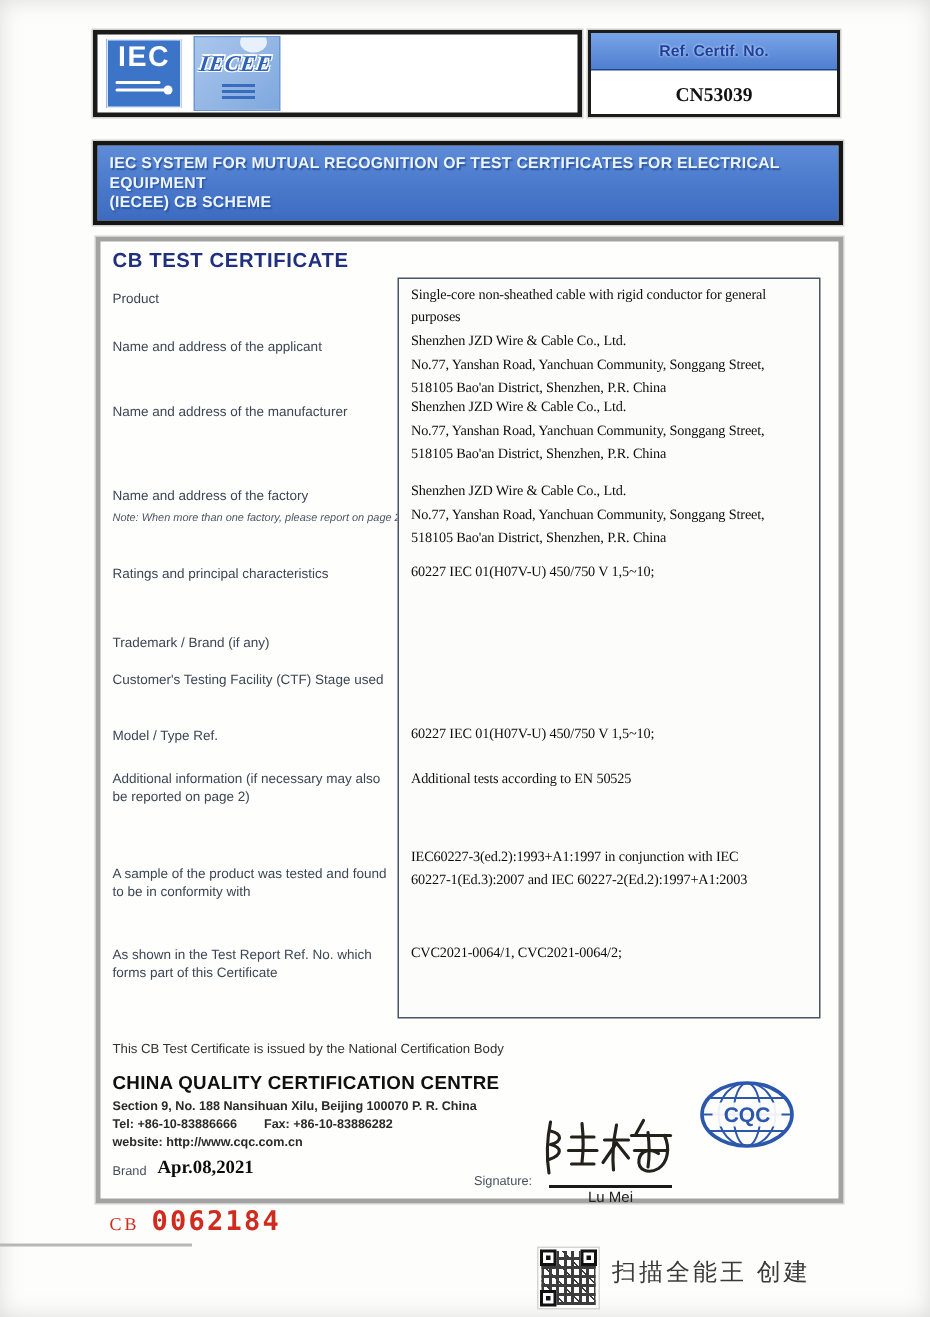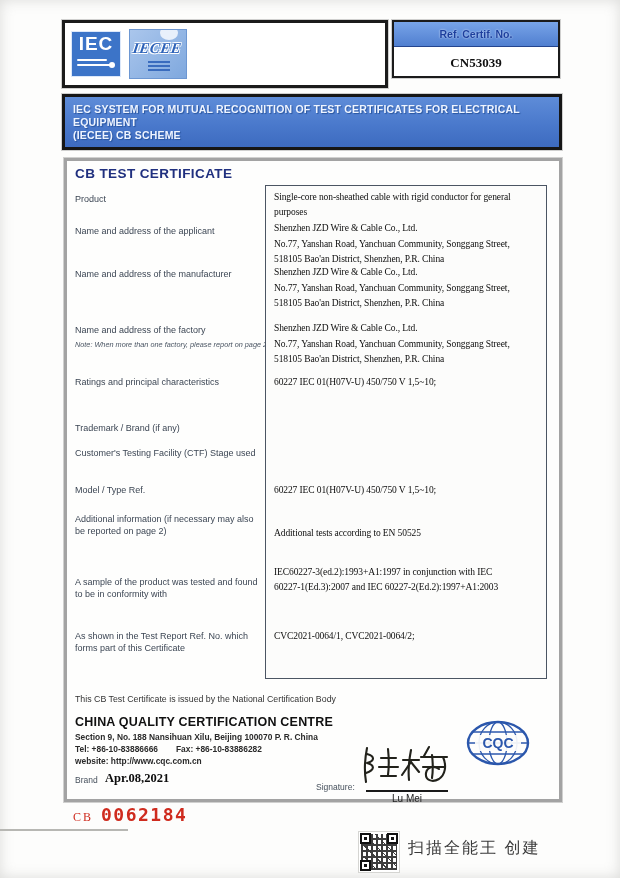--- a/index.html
+++ b/index.html
@@ -5,21 +5,21 @@
   * { margin:0; padding:0; box-sizing:border-box; }
   html,body { background:#e8e8e6; }
   .page {
     position:relative; width:620px; height:878px; margin:0 auto;
     background:#fdfdfc; overflow:hidden;
     font-family:"Liberation Sans", sans-serif;
     box-shadow:inset 0 0 14px rgba(120,120,115,.25);
   }
   
   .logo-box {
-    position:absolute; left:62px; top:20px; width:326px; height:68px;
+    position:absolute; left:62px; top:20px; width:326px; height:58px;
     background:#fff; border:3px solid #1b1b1b;
     box-shadow:0 0 0 1px rgba(140,140,140,.4);
     display:flex; align-items:center; gap:8px; padding-left:6px;
   }
   .iec-sq {
     width:50px; height:46px; background:#3c74c8; position:relative;
     box-shadow:inset 0 0 0 1px #dce8fa; display:flex; flex-direction:column;
     align-items:center; justify-content:flex-start; padding-top:2px;
   }
   .iec-sq .iec-txt { color:#fff; font-weight:bold; font-size:19px; letter-spacing:1px; line-height:22px; }
@@ -181,21 +181,21 @@
       <div class="vline" style="top:110px">518105 Bao'an District, Shenzhen, P.R. China</div>
 
       <div class="vline" style="top:135px">Shenzhen JZD Wire &amp; Cable Co., Ltd.</div>
       <div class="vline" style="top:151px">No.77, Yanshan Road, Yanchuan Community, Songgang Street,</div>
       <div class="vline" style="top:166px">518105 Bao'an District, Shenzhen, P.R. China</div>
 
       <div class="vline" style="top:189px">60227 IEC 01(H07V-U) 450/750 V 1,5~10;</div>
 
       <div class="vline" style="top:297px">60227 IEC 01(H07V-U) 450/750 V 1,5~10;</div>
 
-      <div class="vline" style="top:340px">Additional tests according to EN 50525</div>
+      <div class="vline" style="top:327px">Additional tests according to EN 50525</div>
 
       <div class="vline" style="top:379px">IEC60227-3(ed.2):1993+A1:1997 in conjunction with IEC</div>
       <div class="vline" style="top:394px">60227-1(Ed.3):2007 and IEC 60227-2(Ed.2):1997+A1:2003</div>
 
       <div class="vline" style="top:443px">CVC2021-0064/1, CVC2021-0064/2;</div>
     </div>
 
     <div class="issued">This CB Test Certificate is issued by the National Certification Body</div>
     <div class="ncb-name">CHINA QUALITY CERTIFICATION CENTRE</div>
     <div class="ncb-line" style="top:571px">Section 9, No. 188 Nansihuan Xilu, Beijing 100070 P. R. China</div>

